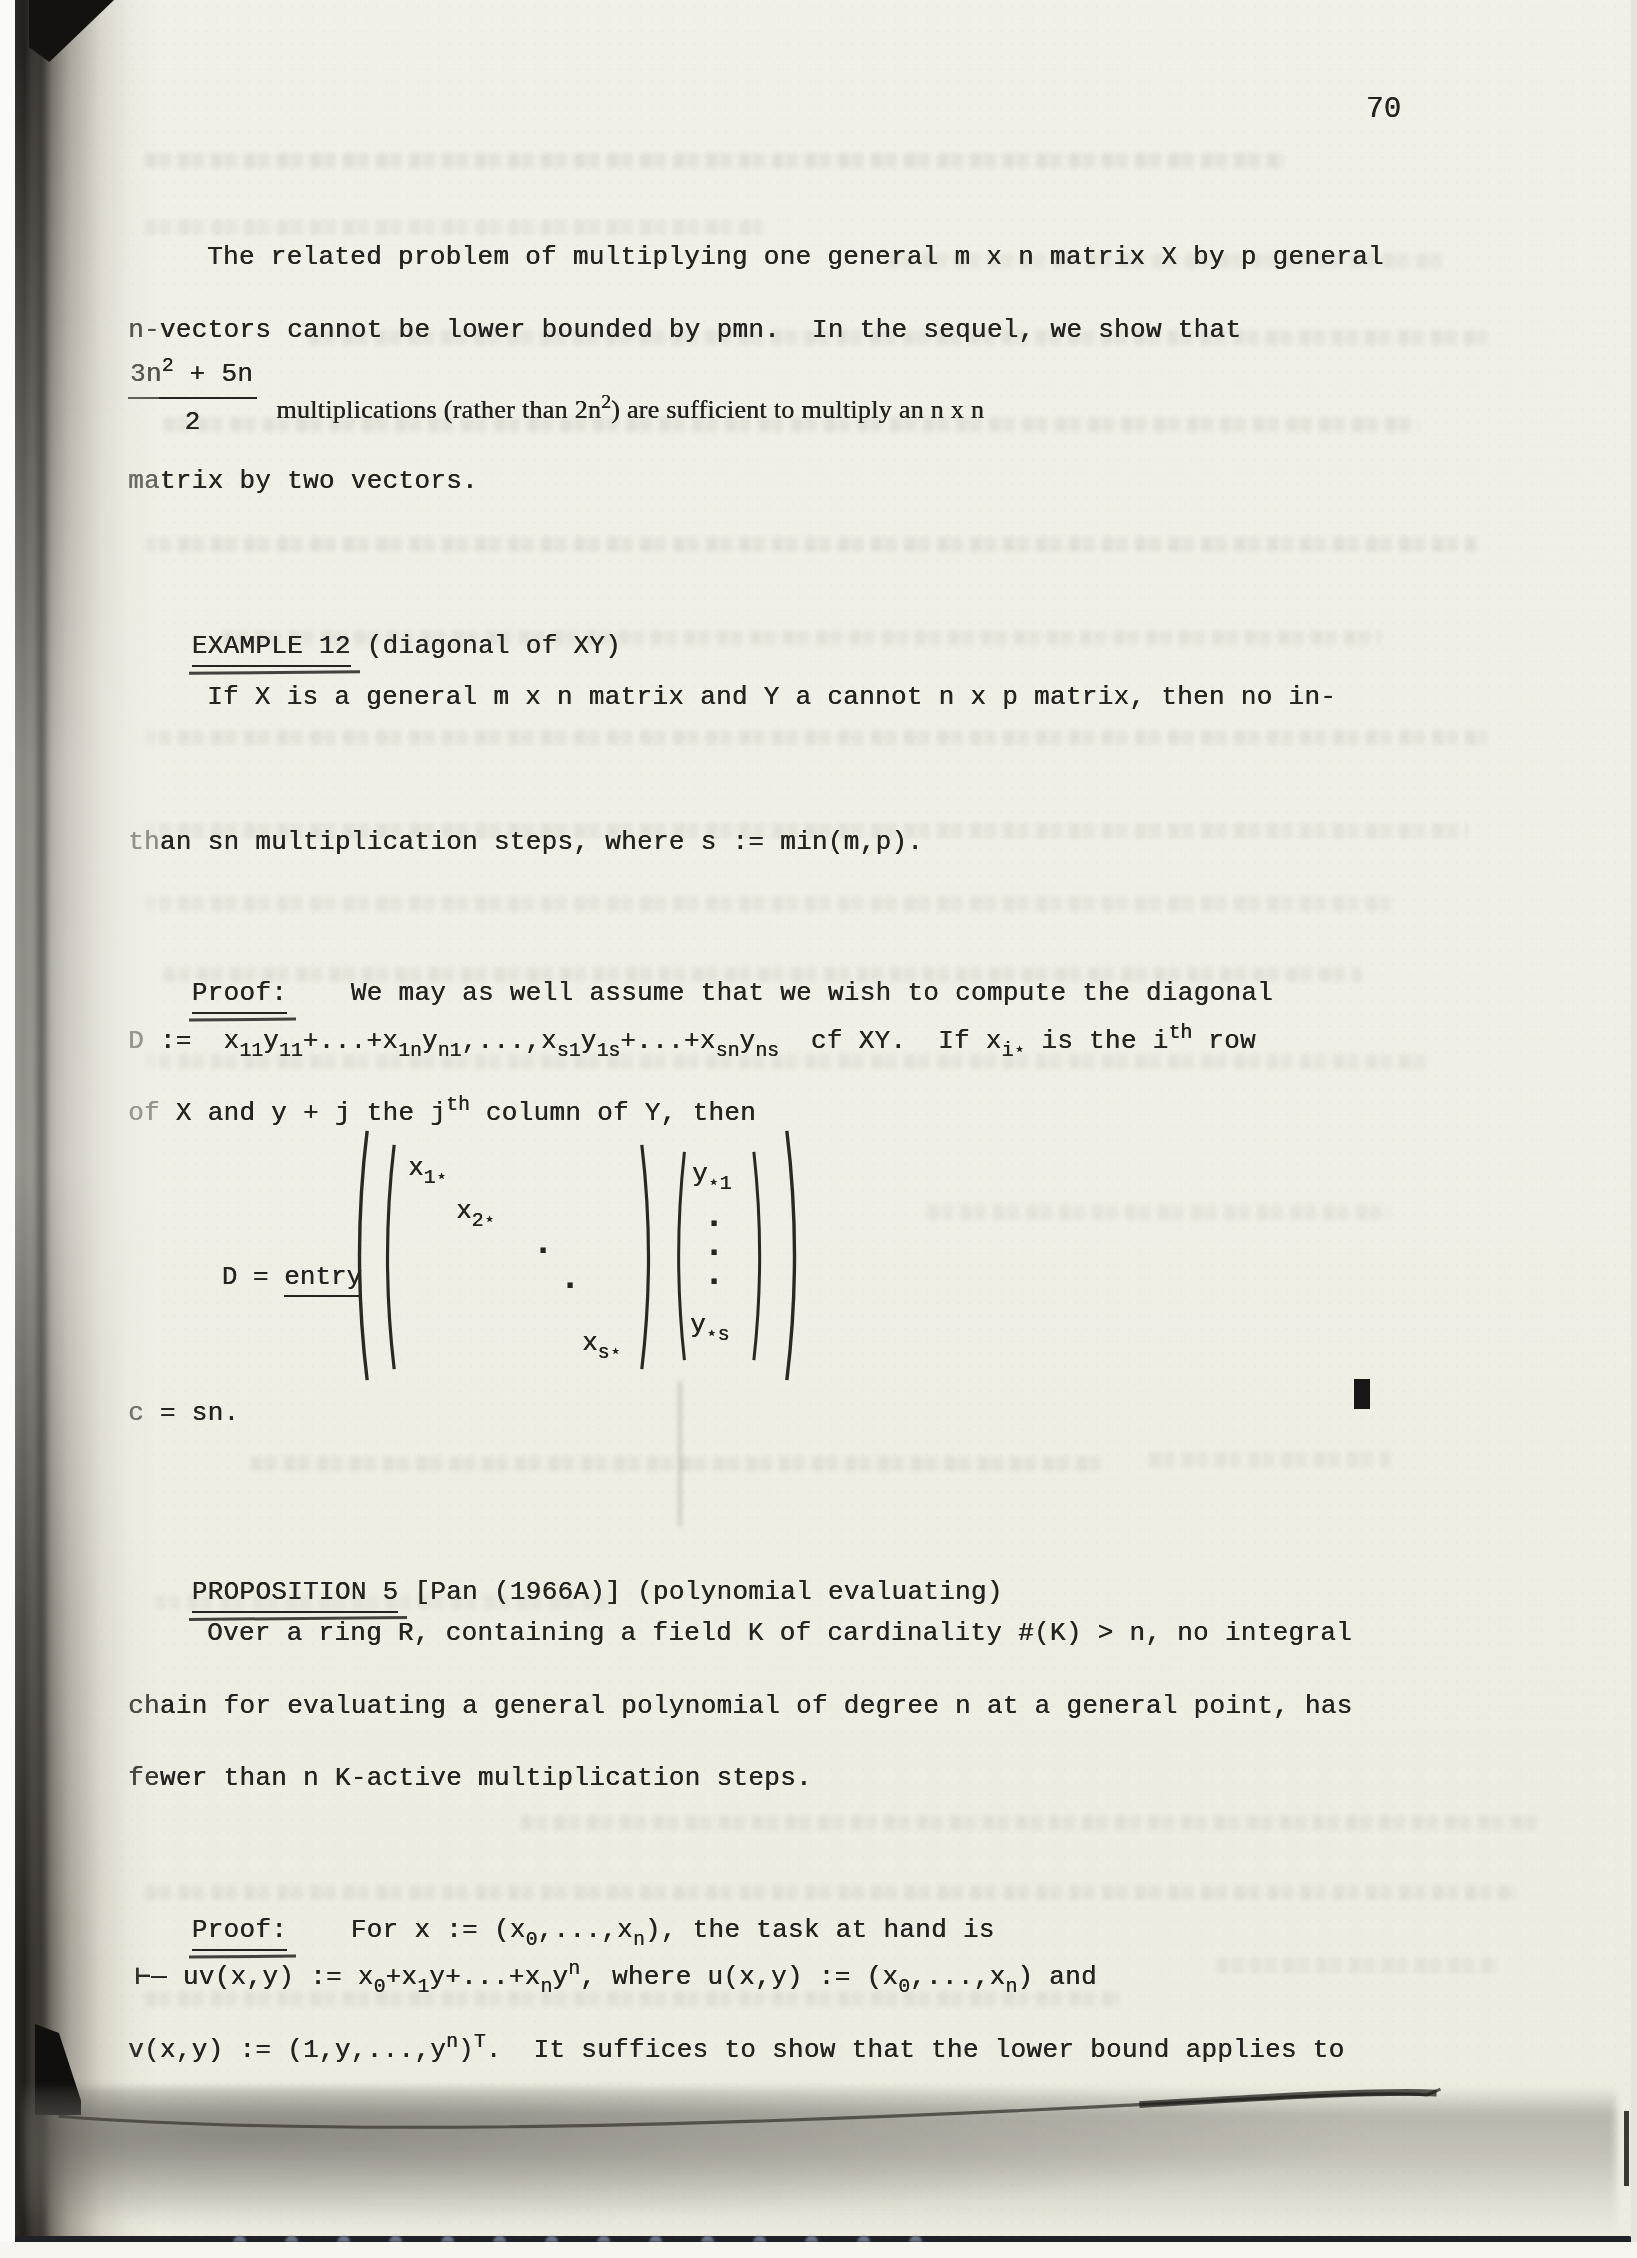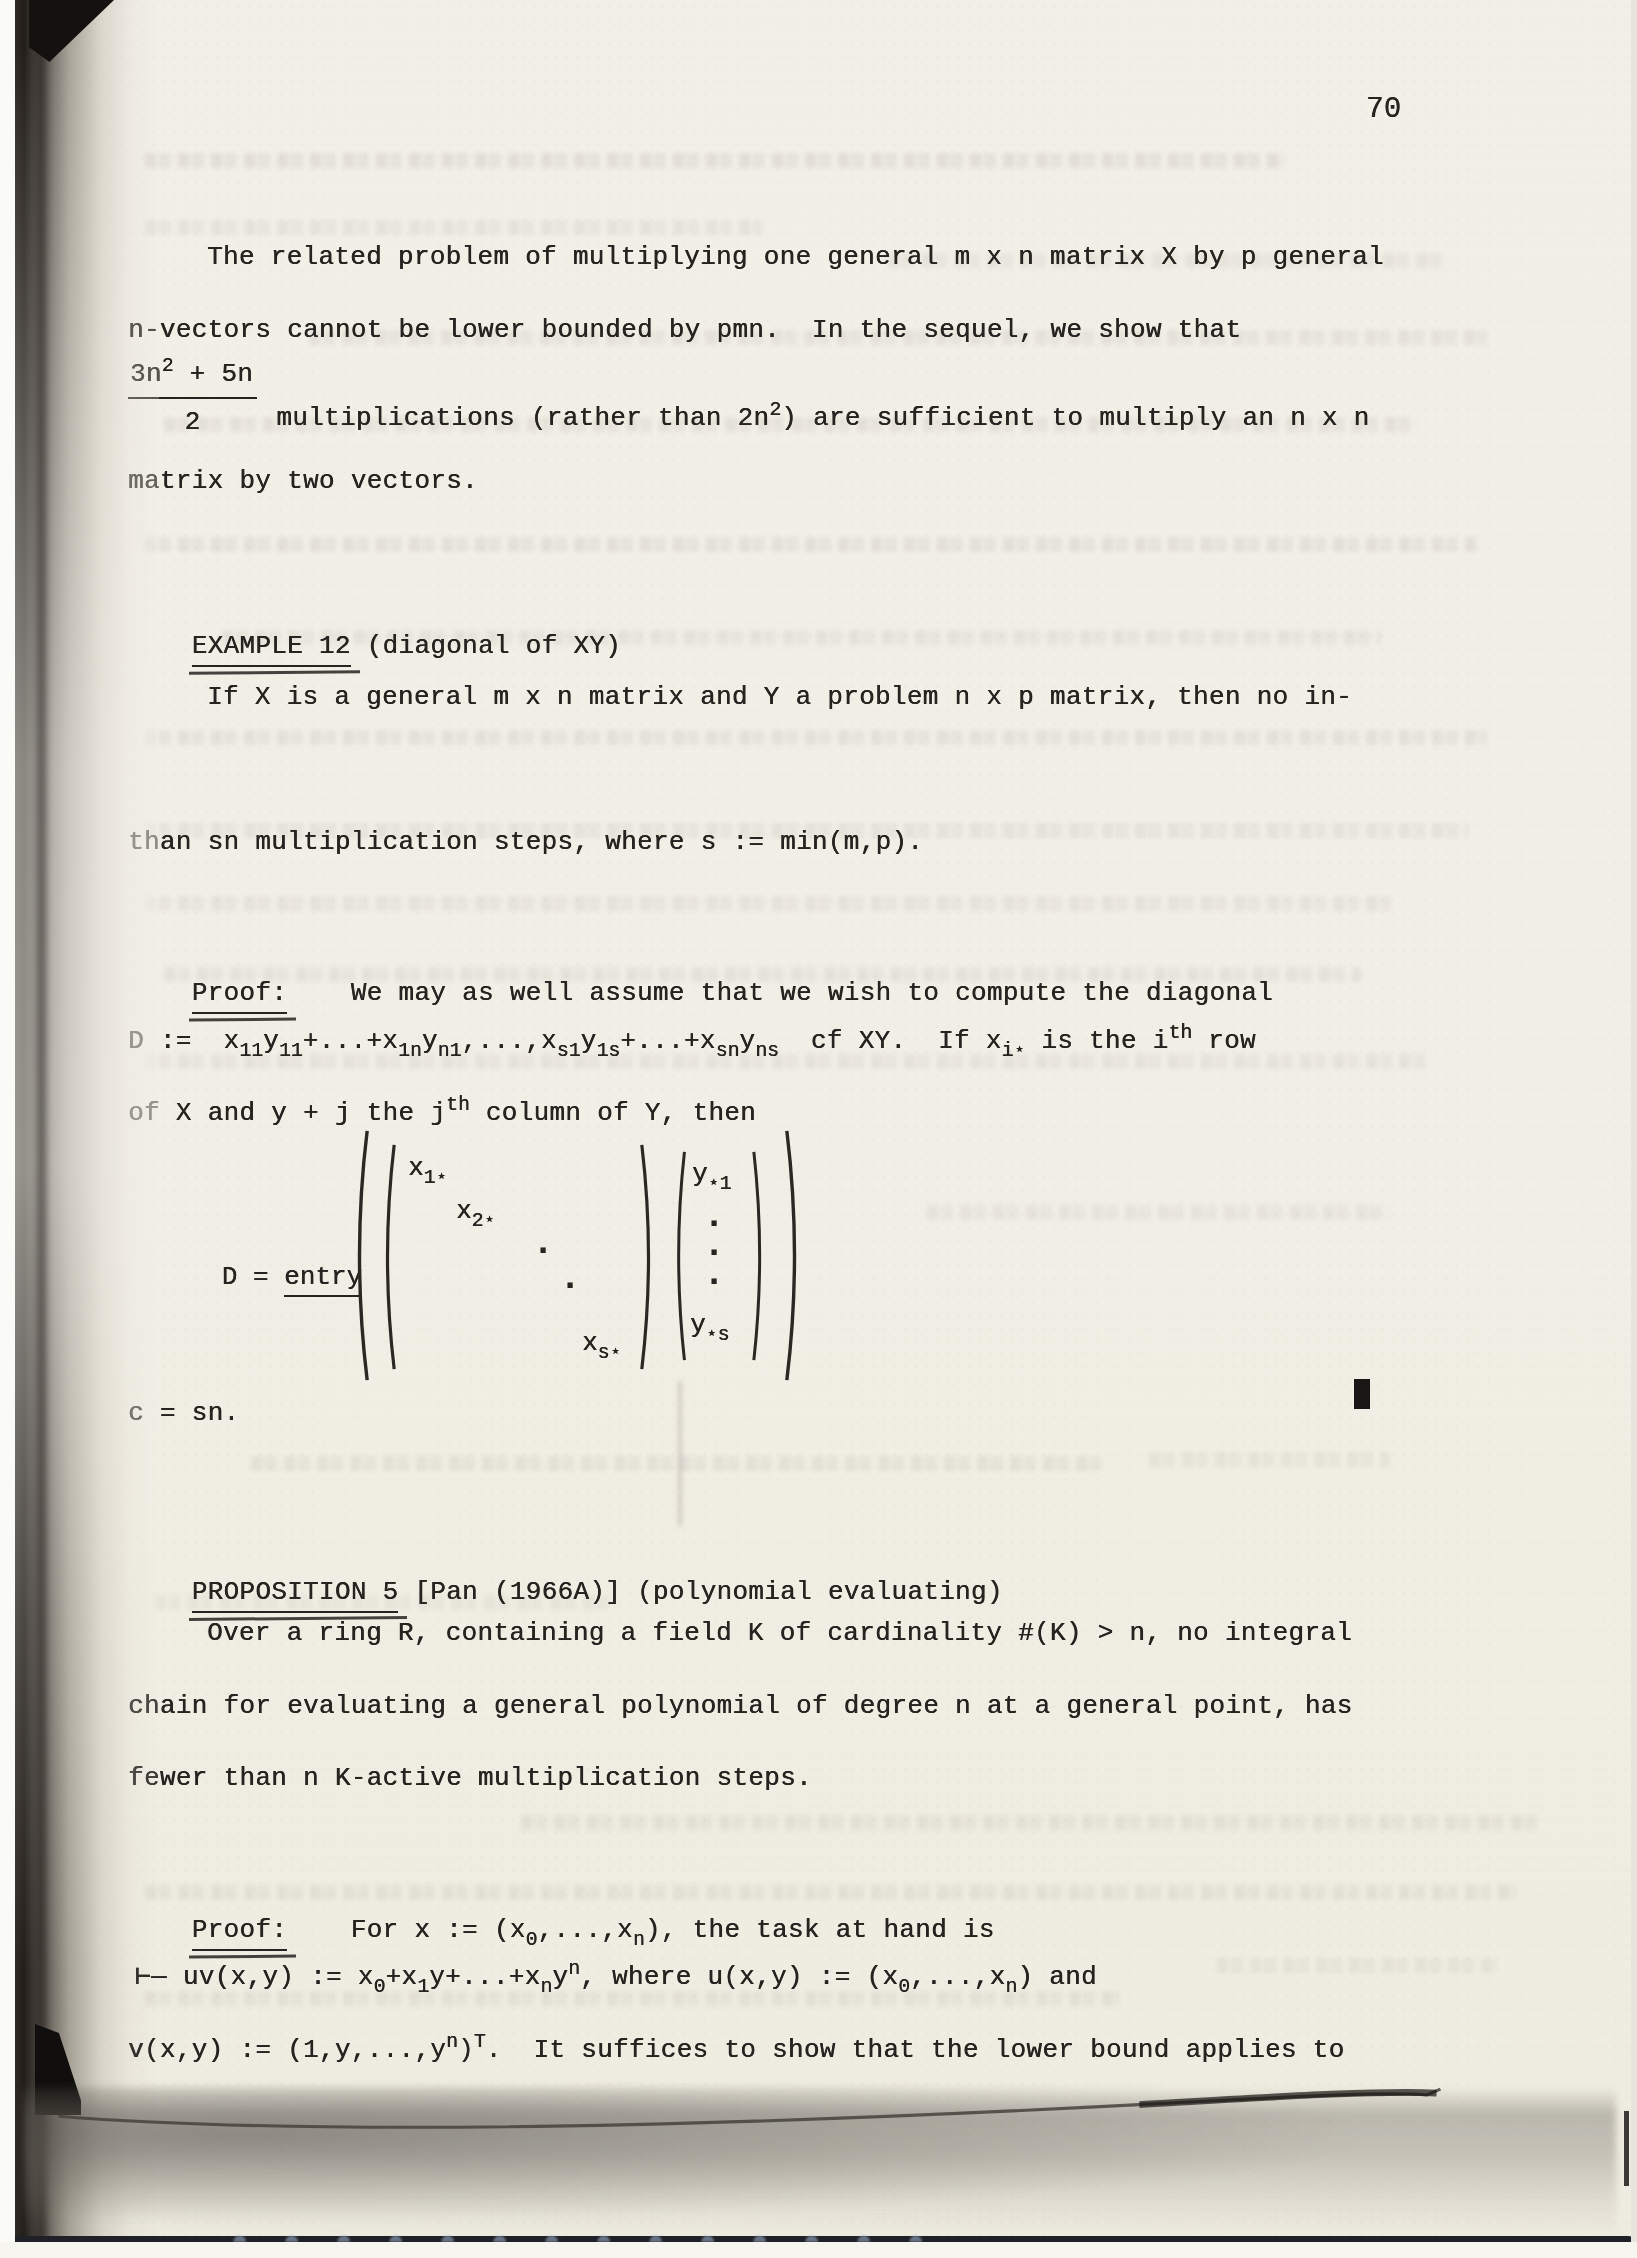--- a/index.html
+++ b/index.html
@@ -19,21 +19,21 @@
   .ul2{position:relative;border-bottom:2.9px solid currentColor;padding-bottom:3.9px;}
   .ul2::after{content:"";position:absolute;left:-2.9px;right:-8.7px;bottom:-8.7px;height:2.9px;
       background:currentColor;opacity:.85;transform:skewY(-.5deg);}
   .uw{border-bottom:2.9px solid currentColor;padding-bottom:1.9px;margin-right:15.4px;}
   .uw:last-of-type{margin-right:0;}
   
   .frac-row{display:flex;align-items:flex-start;}
   .frac{display:inline-flex;flex-direction:column;align-items:center;margin-right:13.5px;}
   .frac .num{padding:0 3.9px 5.8px 1.9px;border-bottom:2.9px solid currentColor;}
   .frac .den{padding-top:7.7px;}
-  .frac-rest{margin-top:44px;margin-left:5.8px;}
+  .frac-rest{margin-top:35px;margin-left:5.8px;font-family:Liberation Serif, serif;}
   
   .psvg{position:absolute;}
   
   #equation{position:absolute;left:128px;top:1128px;width:1352px;height:259px;}
   .eq-abs{position:absolute;font-size:26px;white-space:pre;text-shadow:0.4px 0 0 currentColor;}
   .dot{position:absolute;font-size:37px;font-weight:bold;}
   
   #qed{position:absolute;left:1354px;top:1379px;width:16.4px;height:30px;background:#191715;}
   
   .art{position:absolute;pointer-events:none;}
@@ -105,21 +105,21 @@
       <span class="den">2</span>
     </span>
     <span class="frac-rest">multiplications (rather than 2n<sup>2</sup>) are sufficient to multiply an n x n</span>
   </div>
 
   <div class="tl" style="left:128px;top:465px;">matrix by two vectors.</div>
 
   <div class="tl" style="left:128px;top:597px;">
     <span class="ul2">EXAMPLE 12</span><span> (diagonal of XY)</span>
   </div>
-  <div class="tl" style="left:207px;top:681px;">If X is a general m x n matrix and Y a problem n x p matrix, then no in-</div>
+  <div class="tl" style="left:207px;top:681px;">If X is a general m x n matrix and Y a cannot n x p matrix, then no in-</div>
   <div class="tl" style="left:128px;top:826px;">than sn multiplication steps, where s := min(m,p).</div>
 
   <div class="tl" style="left:128px;top:944px;">
     <span class="ul2">Proof:</span><span>    We may as well assume that we wish to compute the diagonal</span>
   </div>
   <div class="tl" style="left:128px;top:1017px;">D :=  x<sub>11</sub>y<sub>11</sub>+...+x<sub>1n</sub>y<sub>n1</sub>,...,x<sub>s1</sub>y<sub>1s</sub>+...+x<sub>sn</sub>y<sub>ns</sub>  cf XY.  If x<sub>i⋆</sub> is the i<sup>th</sup> row</div>
   <div class="tl" style="left:128px;top:1089px;">of X and y + j the j<sup>th</sup> column of Y, then</div>
 
   <div id="equation">
     <span class="eq-abs" style="left:0;top:104px;">

